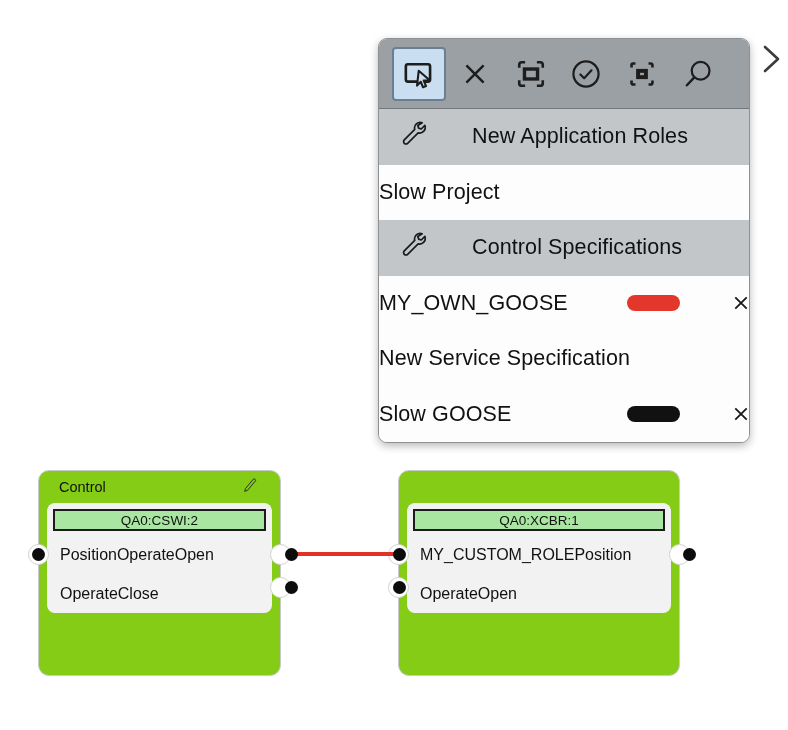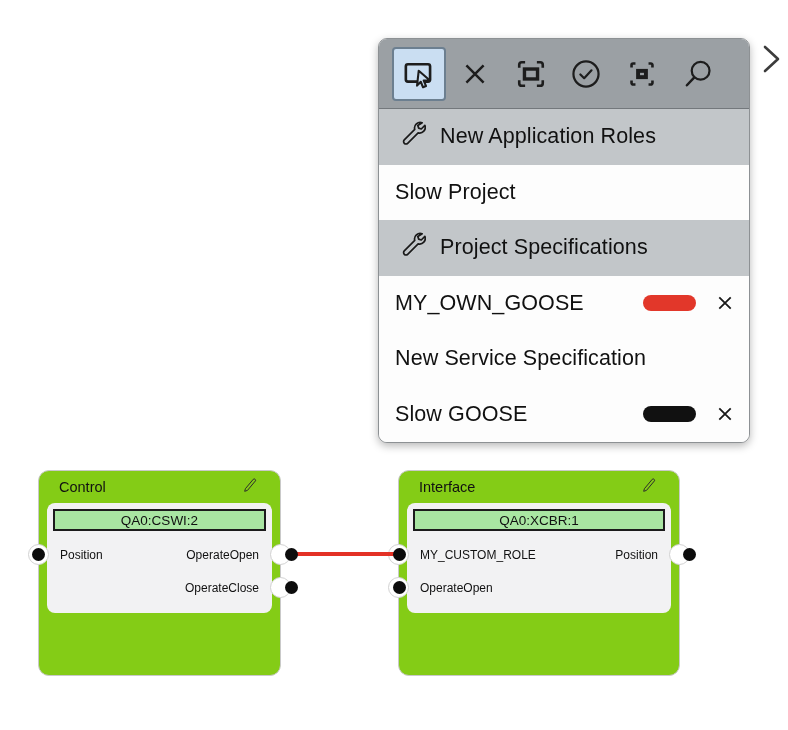--- a/index.html
+++ b/index.html
@@ -36,24 +36,25 @@
     border-radius: 4px; border: 2px solid transparent;
     cursor: pointer; background: transparent;
   }
   .tool-btn.selected { background: #cadef2; border-color: #6c7f90; }
   .tool-btn svg { display: block; }
 
   .menu { flex: 1 1 auto; display: flex; flex-direction: column; }
   .menu-row {
     flex: 1 1 0;
     display: flex; align-items: center;
-    padding: 0 16px;
+    padding: 0 0;
     font-size: 21.5px;
     background: #fdfdfd;
     letter-spacing: .1px;
+    gap: 32px;
   }
   .menu-row.header { background: #c2c6c9; padding-left: 20px; }
   .menu-row.header .wrench { margin-right: 14px; flex: 0 0 auto; }
   .menu-row .label { white-space: nowrap; }
   .pill {
     width: 53px; height: 16px; border-radius: 8px;
     margin-left: auto; margin-right: 21px; flex: 0 0 auto;
   }
   .remove-x { flex: 0 0 auto; display: flex; align-items: center; cursor: pointer; }
 
@@ -85,25 +86,25 @@
   }
   .lnode-badge {
     margin: 6px 6px 0 6px; height: 22px;
     background: #a9e6a2;
     border: 2px solid #1c1c1c;
     display: flex; align-items: center; justify-content: center;
     font-size: 13.5px;
   }
   .port-row {
     margin-top: 12px; height: 24px;
-    display: flex; align-items: center; justify-content: space-between;
+    display: flex; align-items: center; 
     padding: 0 13px;
-    font-size: 12px;
-  }
-  .port-row + .port-row { margin-top: 9px; }
+    font-size: 16px;
+  }
+  .port-row + .port-row { margin-top: 15px; }
   .notch {
     position: absolute; width: 21px; height: 21px; border-radius: 50%;
     background: #ffffff; border: 1.5px solid #d2d2d2;
   }
   .port-dot {
     position: absolute; width: 13px; height: 13px; border-radius: 50%;
     background: #0c0c0c; cursor: crosshair; z-index: 5;
   }
 
   
@@ -186,21 +187,21 @@
     <div class="menu-row">
       <span class="label">Slow Project</span>
     </div>
 
     <div class="menu-row header">
       <span class="wrench">
         <svg width="27" height="27" viewBox="0 0 24 24">
           <path d="M20.6 2.4 a5 5 0 0 0 -6.6 6 L4.7 17.7 a2.1 2.1 0 1 0 3 3 L17 11.4 a5 5 0 0 0 6-6.6 l-3.2 3.2 -2.3-.8 -.8-2.3 z" fill="none" stroke="#1a1a1a" stroke-width="1.5" stroke-linejoin="round"></path>
         </svg>
       </span>
-      <span class="label">Project Specifications</span>
+      <span class="label">Control Specifications</span>
     </div>
 
     <div class="menu-row">
       <span class="label">MY_OWN_GOOSE</span>
       <span class="pill" style="background: rgb(226, 55, 42);"></span>
       <span class="remove-x">
         <svg width="16" height="16" viewBox="0 0 14 14">
           <path d="M2 2 L12 12 M12 2 L2 12" fill="none" stroke="#1a1a1a" stroke-width="1.6"></path>
         </svg>
       </span>
@@ -252,28 +253,20 @@
   </div>
   <div class="notch" style="left:-11px; top:73px;"></div>
   <div class="notch" style="right:-11px; top:73px;"></div>
   <div class="notch" style="right:-11px; top:106px;"></div>
   <div class="port-dot" style="left:-7px; top:77px;"></div>
   <div class="port-dot" style="right:-18px; top:77px;"></div>
   <div class="port-dot" style="right:-18px; top:110px;"></div>
 </div>
 
 <div class="node" style="left:398px; top:470px; width:282px;">
-  <div class="node-header">
-    <span>Interface</span>
-    <span>
-      <svg width="18" height="18" viewBox="0 0 20 20">
-        <path d="M5.2 17 L6 14.1 L14.8 3.6 C15.2 3.1 15.9 3 16.4 3.4 L17 3.9 C17.5 4.3 17.5 5 17.1 5.5 L8.3 16 L5.2 17 Z" fill="none" stroke="#2c2c2c" stroke-width="1.1" stroke-linejoin="round"></path>
-      </svg>
-    </span>
-  </div>
   <div class="node-panel">
     <div class="lnode-badge">QA0:XCBR:1</div>
     <div class="port-row">
       <span>MY_CUSTOM_ROLE</span>
       <span>Position</span>
     </div>
     <div class="port-row">
       <span>OperateOpen</span>
       <span></span>
     </div>

